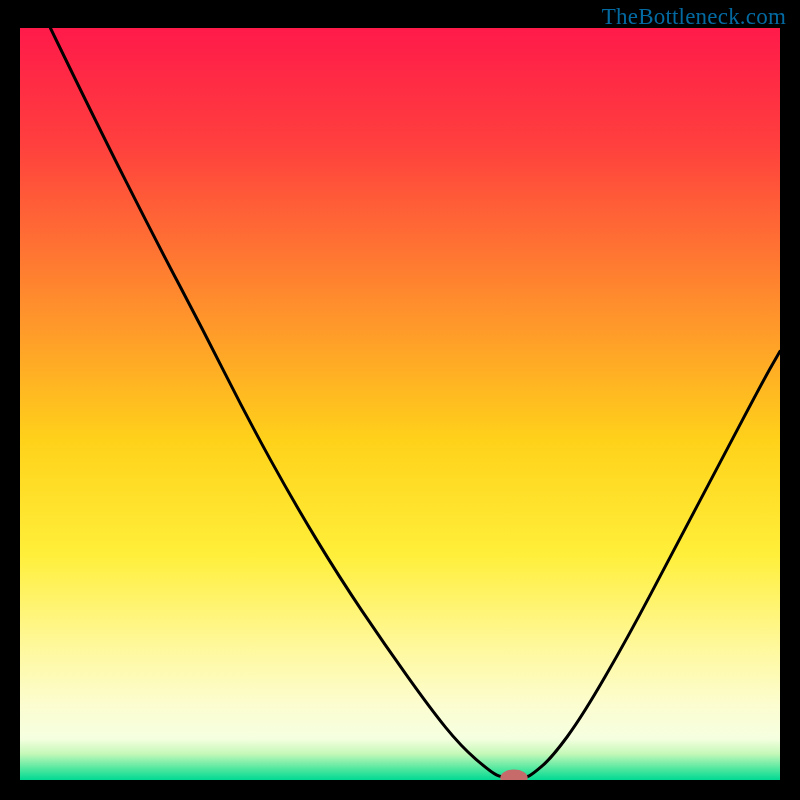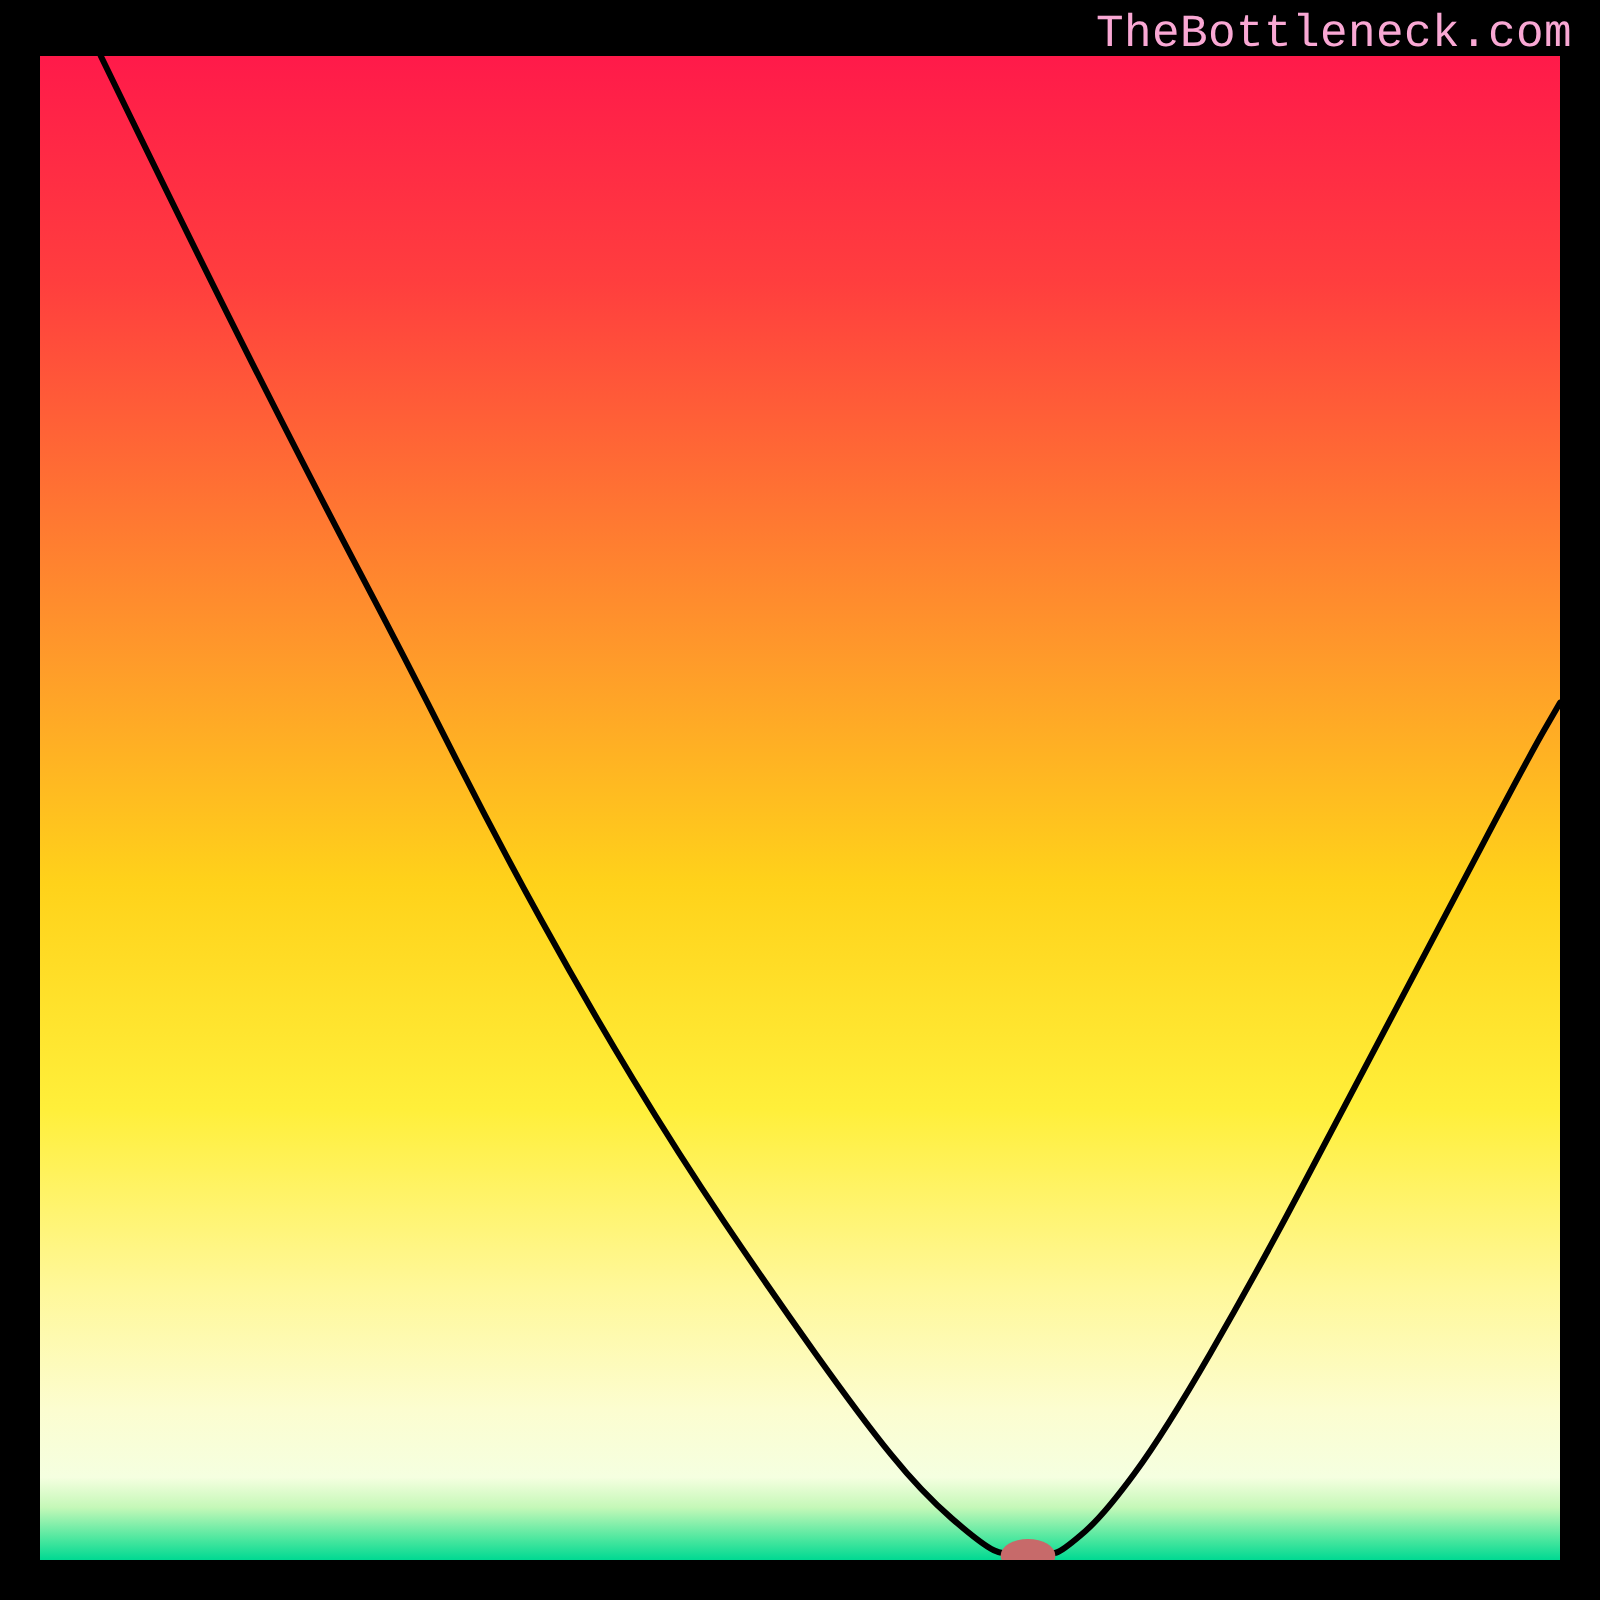--- a/index.html
+++ b/index.html
@@ -8,23 +8,23 @@
     width: 800px;
     height: 800px;
     background: #000;
     overflow: hidden;
     position: relative;
   }
   .attribution {
     position: absolute;
     top: 4px;
     right: 14px;
-    font-family: Liberation Mono, monospace;
+    font-family: Liberation Serif, serif;
     font-size: 23px;
-    color: #f9a8d4;
+    color: #0369a1;
     font-weight: 500;
     letter-spacing: 0.2px;
   }
   .plot-area {
     position: absolute;
     left: 20px;
     top: 28px;
     width: 760px;
     height: 752px;
     overflow: hidden;

